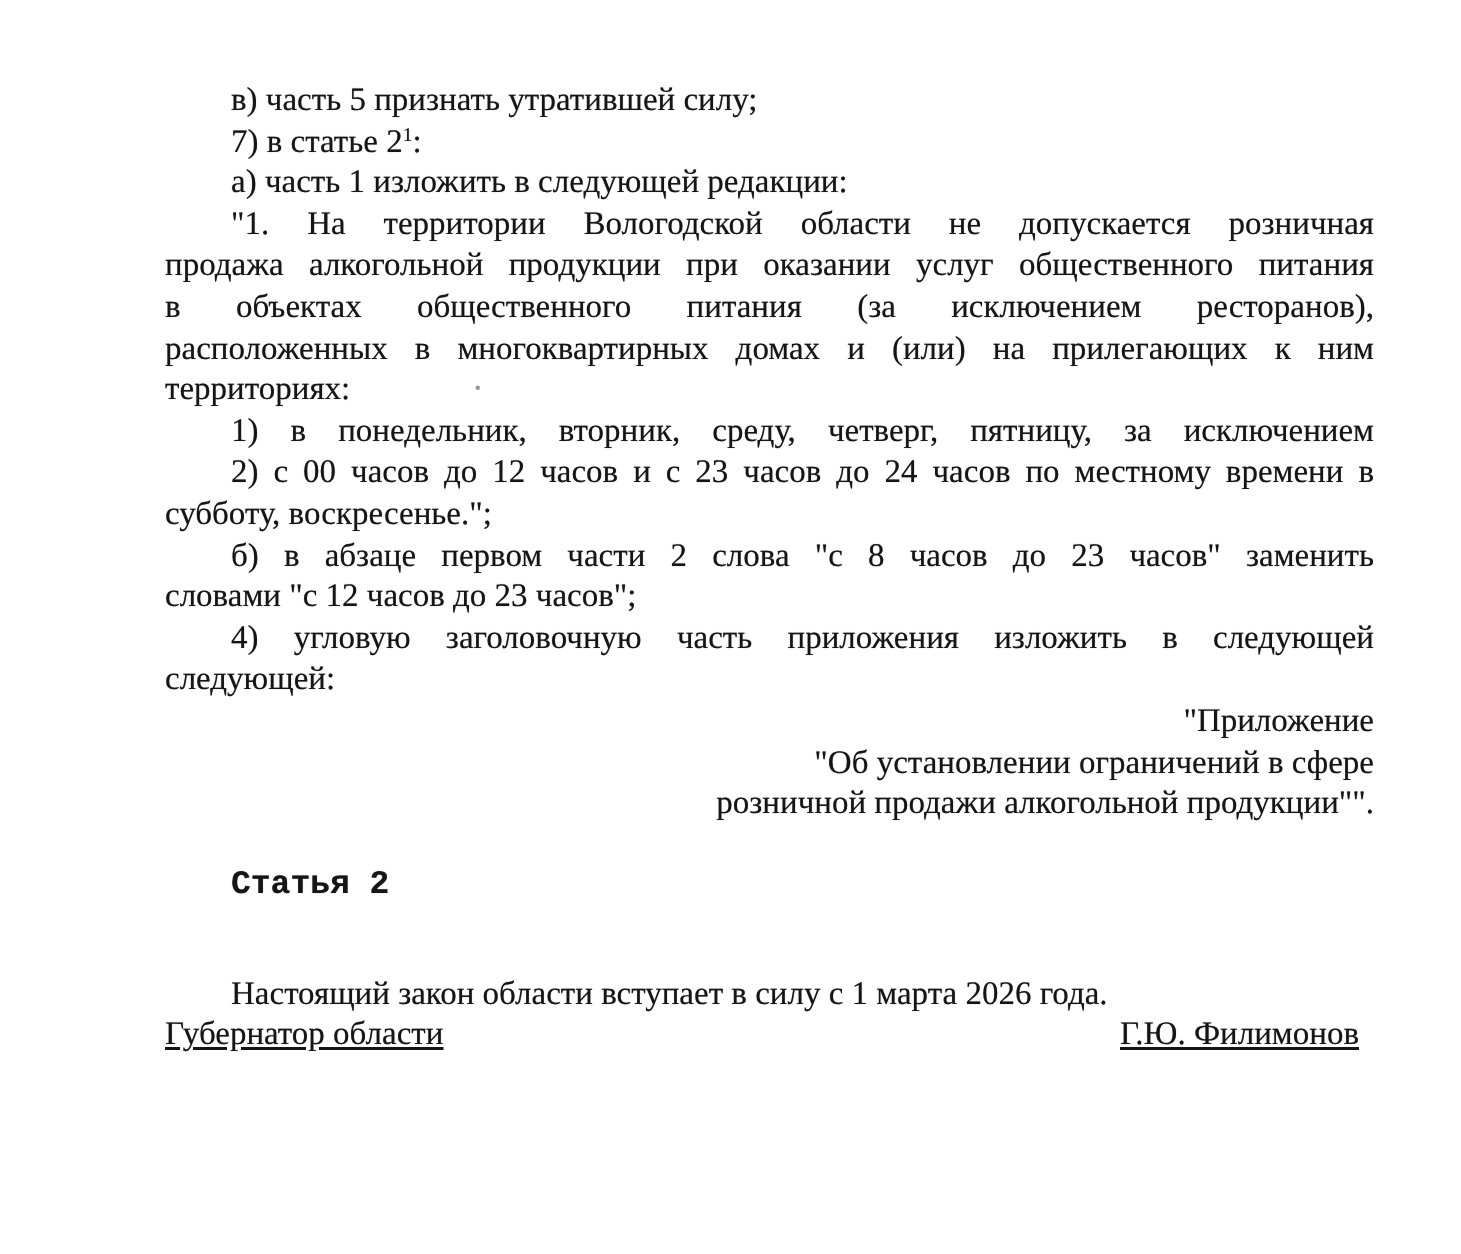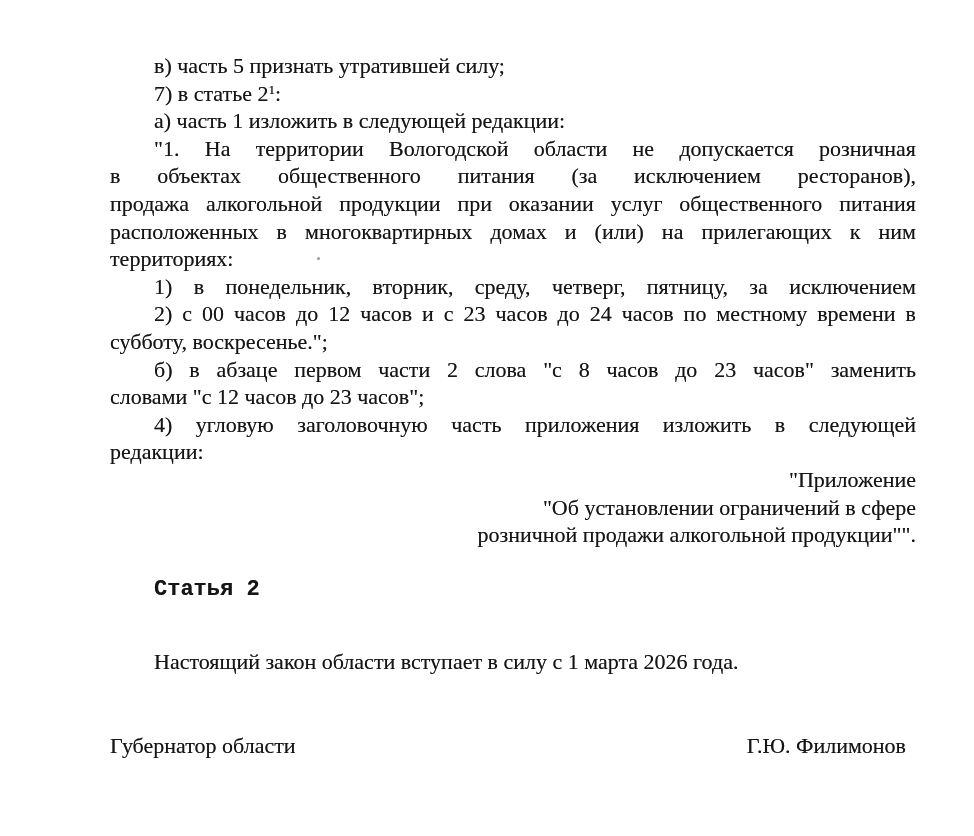--- a/index.html
+++ b/index.html
@@ -23,55 +23,55 @@
   }
   .ln { min-height: 27.6px; }
   .ind { text-indent: 44px; }
   .just { text-align: justify; text-align-last: justify; text-justify: inter-word; }
   .right { text-align: right; }
   .sup { font-size: 13px; line-height: 0; vertical-align: 7px; }
   .heading { font-weight: 700; margin-top: 27.6px; font-family: Liberation Mono, monospace; }
   .art-body { margin-top: 44px; }
   .footer {
     display: flex; justify-content: space-between;
-    margin-top: 57px; padding-right: 10px;
+    padding-right: 10px; text-decoration: underline;
   }
   .speck {
     position: absolute; left: 317px; top: 257px;
     width: 3px; height: 3px; background: #999; border-radius: 50%;
   }
 </style>
 </head>
 <body>
 
 <div class="page">
   <div class="doc-body">
 
     <div class="ln ind">в) часть 5 признать утратившей силу;</div>
 
     <div class="ln ind"><span>7) в статье 2</span><sup class="sup">1</sup><span>:</span></div>
 
     <div class="ln ind">а) часть 1 изложить в следующей редакции:</div>
 
     <div class="ln ind just">"1. На территории Вологодской области не допускается розничная</div>
+    <div class="ln just">продажа алкогольной продукции при оказании услуг общественного питания</div>
     <div class="ln just">в объектах общественного питания (за исключением ресторанов),</div>
-    <div class="ln just">продажа алкогольной продукции при оказании услуг общественного питания</div>
     <div class="ln just">расположенных в многоквартирных домах и (или) на прилегающих к ним</div>
     <div class="ln">территориях:</div>
 
     <div class="ln ind just">1) в понедельник, вторник, среду, четверг, пятницу, за исключением</div>
 
     <div class="ln ind just">2) с 00 часов до 12 часов и с 23 часов до 24 часов по местному времени в</div>
     <div class="ln">субботу, воскресенье.";</div>
 
     <div class="ln ind just">б) в абзаце первом части 2 слова "с 8 часов до 23 часов" заменить</div>
     <div class="ln">словами "с 12 часов до 23 часов";</div>
 
     <div class="ln ind just">4) угловую заголовочную часть приложения изложить в следующей</div>
-    <div class="ln">редакции:</div>
+    <div class="ln">следующей:</div>
 
     <div class="ln right">"Приложение</div>
     <div class="ln right">"Об установлении ограничений в сфере</div>
     <div class="ln right">розничной продажи алкогольной продукции"".</div>
 
     <div class="ln ind heading">Статья 2</div>
 
     <div class="ln ind art-body">Настоящий закон области вступает в силу с 1 марта 2026 года.</div>
 
     <div class="footer">

